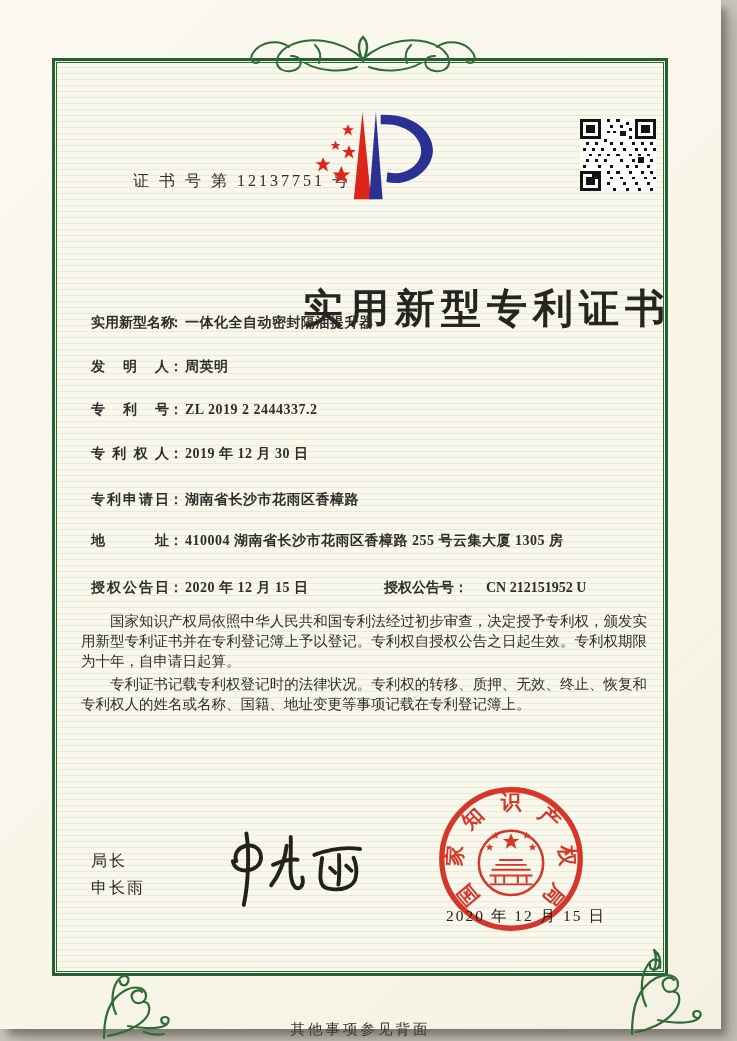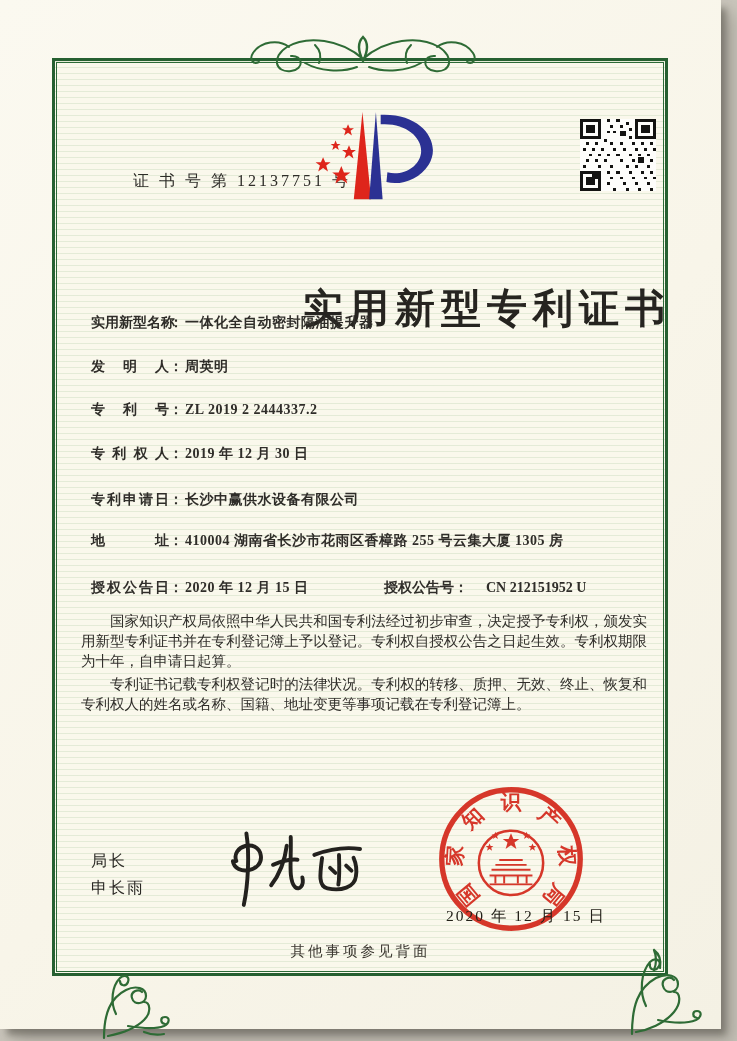--- a/index.html
+++ b/index.html
@@ -43,21 +43,21 @@
     color:#2f2d29; text-align:justify; text-justify:inter-ideograph;
   }
   .paras p { text-indent:2em; margin-bottom:3px; }
   .director-title { left:36px; top:790px; font-size:16px; letter-spacing:2px; color:#2a2824; }
   .director-name  { left:36px; top:817px; font-size:16px; letter-spacing:2px; color:#2a2824; }
   .sig { left:146px; top:764px; }
   .seal { left:378px; top:720px; }
   .seal-date { left:391px; top:845px; font-size:15.5px; letter-spacing:2px; color:#232119; z-index:3; }
   .page-no { left:0; top:893px; width:616px; text-align:center; font-size:13.5px; letter-spacing:2px; color:#2f2d29; }
   .back-note {
-    left:0; top:942px; width:721px; text-align:center;
+    left:0; top:1020px; width:721px; text-align:center;
     font-size:14.5px; letter-spacing:3px; color:#3a362f;
   }
   .top-orn { left:245px; top:29px; }
   .corner-bl { left:45px; top:895px; }
   .corner-br { left:573px; top:875px; transform:scaleX(-1); }
   svg { display:block; }
 </style>
 </head>
 <body>
 
@@ -111,21 +111,21 @@
     <div class="frow" style="top:297px">
       <span class="flabel">发明人</span><span class="fcolon">：</span><span class="fvalue">周英明</span>
     </div>
     <div class="frow" style="top:340px">
       <span class="flabel">专利号</span><span class="fcolon">：</span><span class="fvalue">ZL 2019 2 2444337.2</span>
     </div>
     <div class="frow" style="top:384px">
       <span class="flabel">专利权人</span><span class="fcolon">：</span><span class="fvalue">2019 年 12 月 30 日</span>
     </div>
     <div class="frow" style="top:430px">
-      <span class="flabel">专利申请日</span><span class="fcolon">：</span><span class="fvalue">长沙中赢供水设备有限公司</span>
+      <span class="flabel">专利申请日</span><span class="fcolon">：</span><span class="fvalue">湖南省长沙市花雨区香樟路</span>
     </div>
     <div class="frow" style="top:471px">
       <span class="flabel">地址</span><span class="fcolon">：</span><span class="fvalue">410004 湖南省长沙市花雨区香樟路 255 号云集大厦 1305 房</span>
     </div>
     <div class="frow" style="top:518px">
       <span class="flabel">授权公告日</span><span class="fcolon">：</span><span class="fvalue">2020 年 12 月 15 日</span>
       <span class="frow2">
         <span>授权公告号</span><span>：</span><span style="margin-left:18px">CN 212151952 U</span>
       </span>
     </div>

